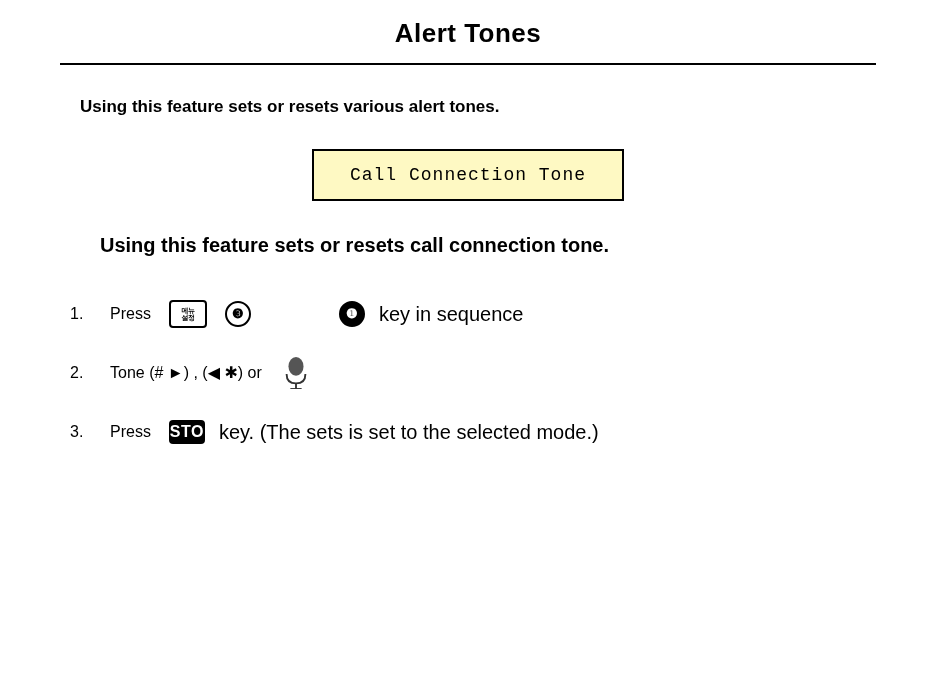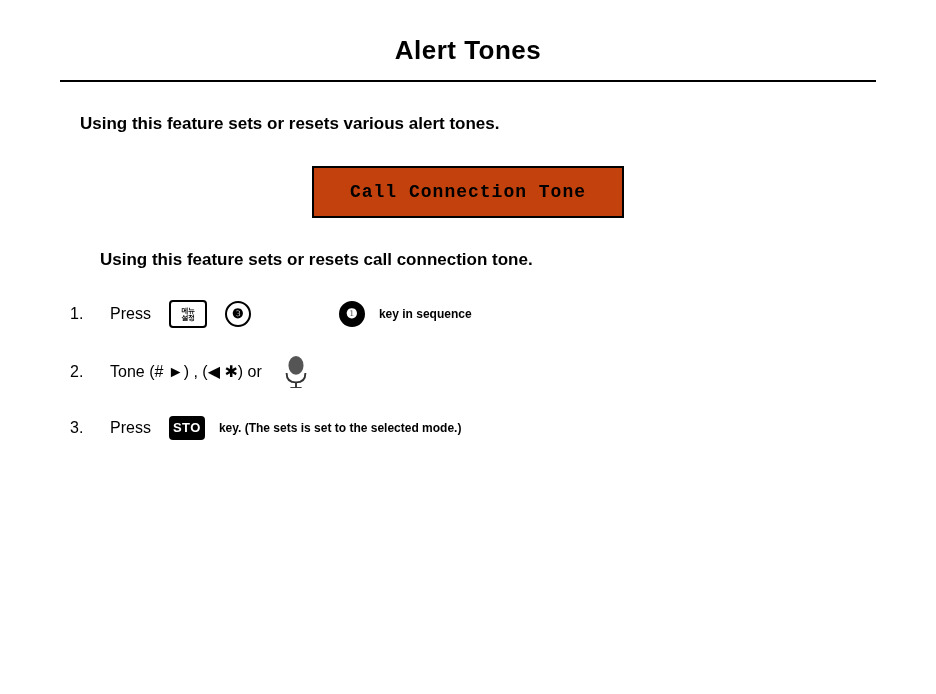--- a/index.html
+++ b/index.html
@@ -13,21 +13,21 @@
       height: 694px;
       background: #ffffff;
       font-family: Arial, sans-serif;
       color: #000000;
       overflow: hidden;
     }
 
     .page-container {
       width: 936px;
       height: 694px;
-      padding: 17px 60px;
+      padding: 0 60px;
       display: flex;
       flex-direction: column;
       border-radius: 16px;
     }
 
     .header {
       text-align: center;
       padding: 18px 0 14px 0;
       border-bottom: 2px solid #000000;
       margin-bottom: 30px;
@@ -52,31 +52,31 @@
       display: flex;
       justify-content: center;
       margin-bottom: 30px;
     }
 
     .tone-box {
       border: 2px solid #000000;
       padding: 14px 36px;
       font-family: 'Courier New', monospace;
       font-size: 18px;
-      font-weight: bold;
+      font-weight: normal;
       letter-spacing: 1px;
-      background: #c2410c;
+      background: #fef9c3;
     }
 
     .sub-text {
-      font-size: 17px;
+      font-size: 20px;
       font-weight: bold;
       text-align: left;
       margin-left: 40px;
-      margin-bottom: 28px;
+      margin-bottom: 40px;
       line-height: 1.4;
     }
 
     .instructions {
       display: flex;
       flex-direction: column;
       gap: 28px;
       padding-left: 10px;
     }
 
@@ -140,21 +140,21 @@
 
     .icon-sto {
       display: inline-flex;
       align-items: center;
       justify-content: center;
       width: 36px;
       height: 24px;
       border-radius: 4px;
       background: #000;
       color: #fff;
-      font-size: 13px;
+      font-size: 16px;
       font-weight: bold;
       letter-spacing: 0.5px;
       margin: 0 4px;
       flex-shrink: 0;
     }
 
     .icon-mic {
       display: inline-flex;
       align-items: center;
       justify-content: center;
@@ -163,22 +163,21 @@
       margin: 0 6px;
       flex-shrink: 0;
     }
 
     .icon-mic svg {
       width: 28px;
       height: 32px;
     }
 
     .key-text {
-      font-size: 12px;
-      font-weight: bold;
+      font-size: 20px;
     }
   </style>
 </head>
 <body>
 
 <div class="page-container">
 
   <div class="header">
     <span class="header-title">Alert Tones</span>
   </div>

